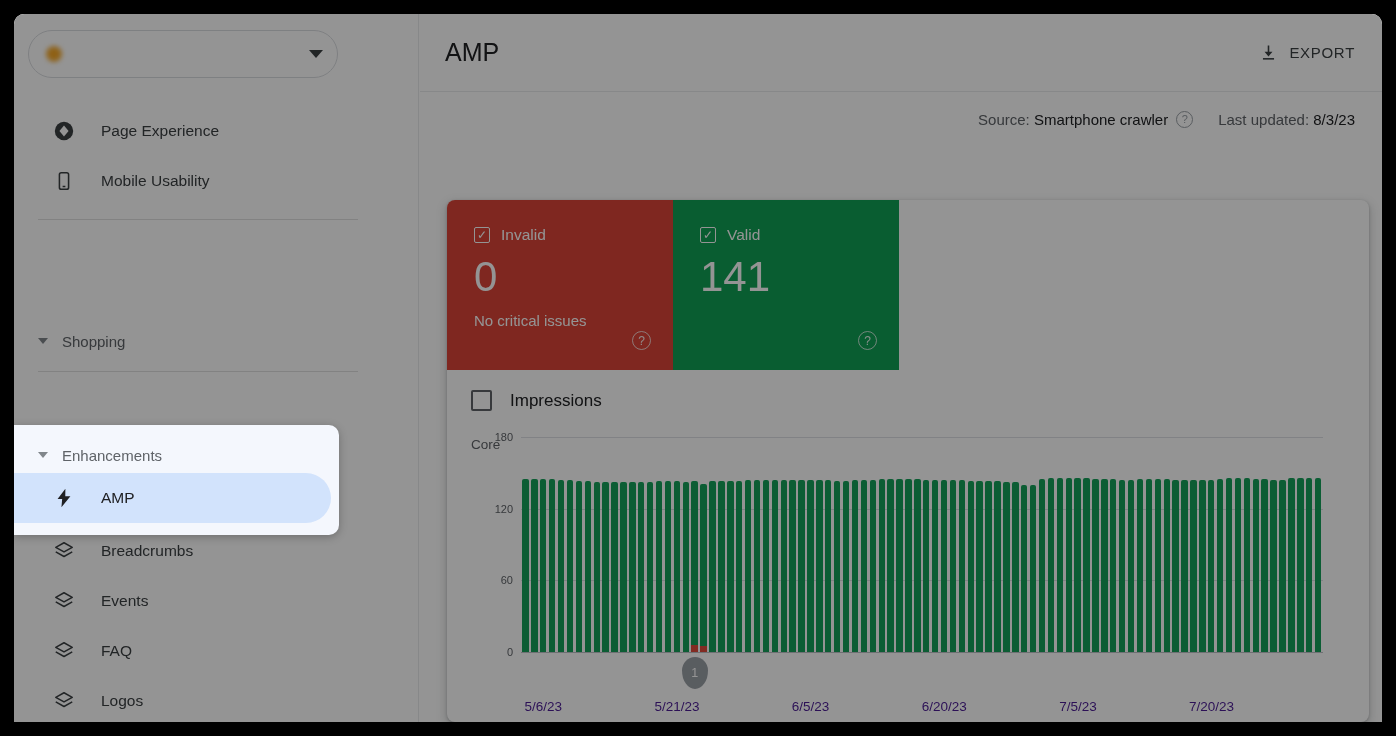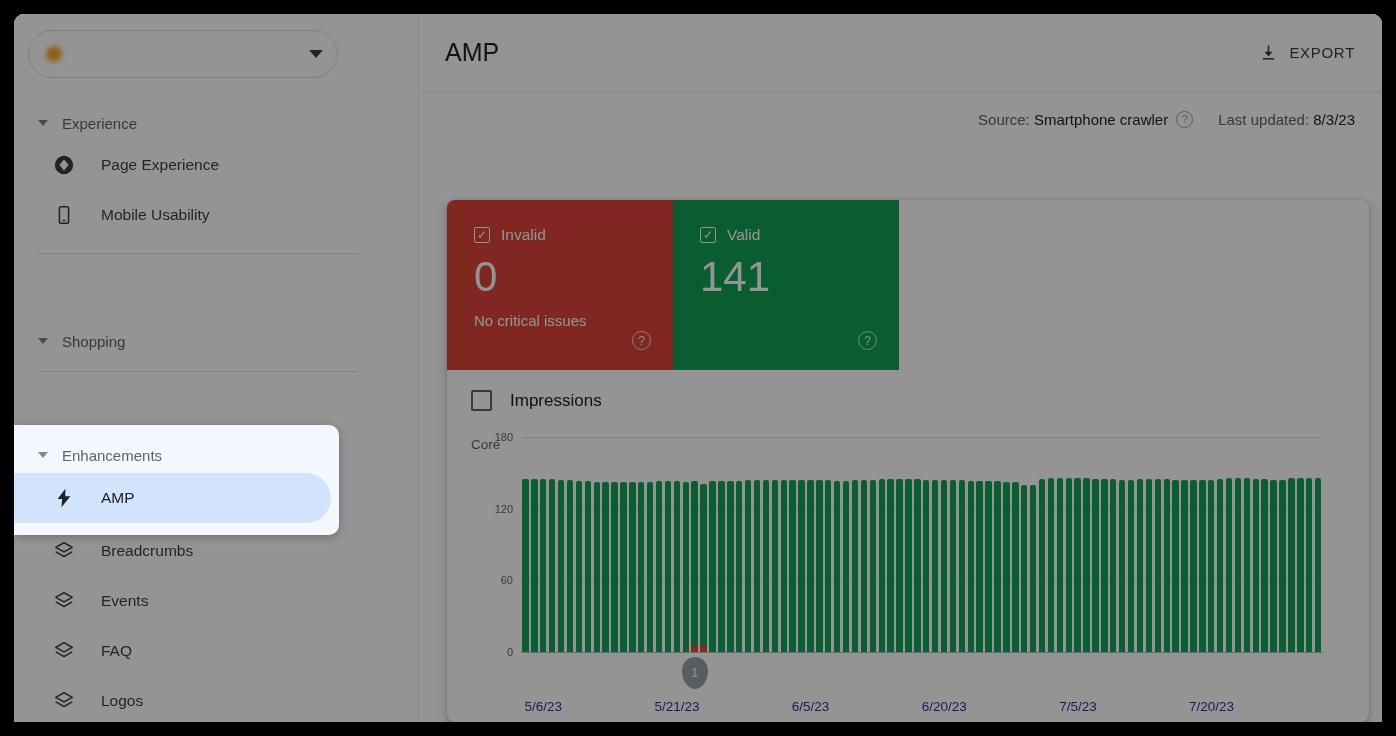--- a/index.html
+++ b/index.html
@@ -227,24 +227,20 @@
 
   <nav id="sidebar">
 
     <div class="site-picker">
       <div class="favicon"></div>
       <div class="site-url"></div>
       <div class="caret-down"></div>
     </div>
 
     <div id="grp-experience">
-      <div class="nav-group-head">
-        <span class="grp-caret"></span>
-        <span>Experience</span>
-      </div>
       <div class="nav-item">
         <span class="ico">
           <svg width="22" height="22" viewBox="0 0 24 24">
               <circle cx="12" cy="12" r="10" fill="#3c4043"></circle>
               <path d="M12 6l5 6-5 6-5-6z" fill="#fff"></path>
             </svg>
         </span>
         <span>Page Experience</span>
       </div>
       <div class="nav-item">

